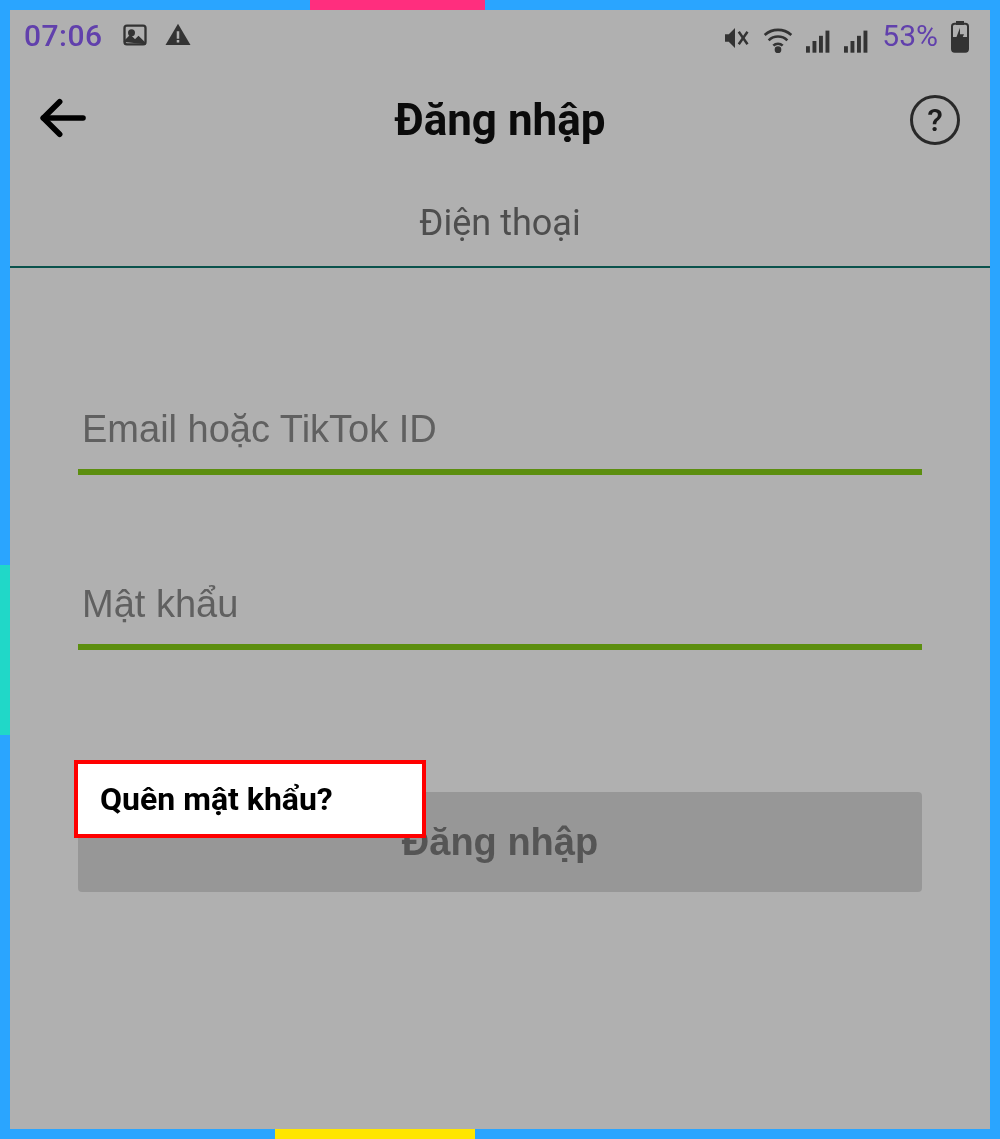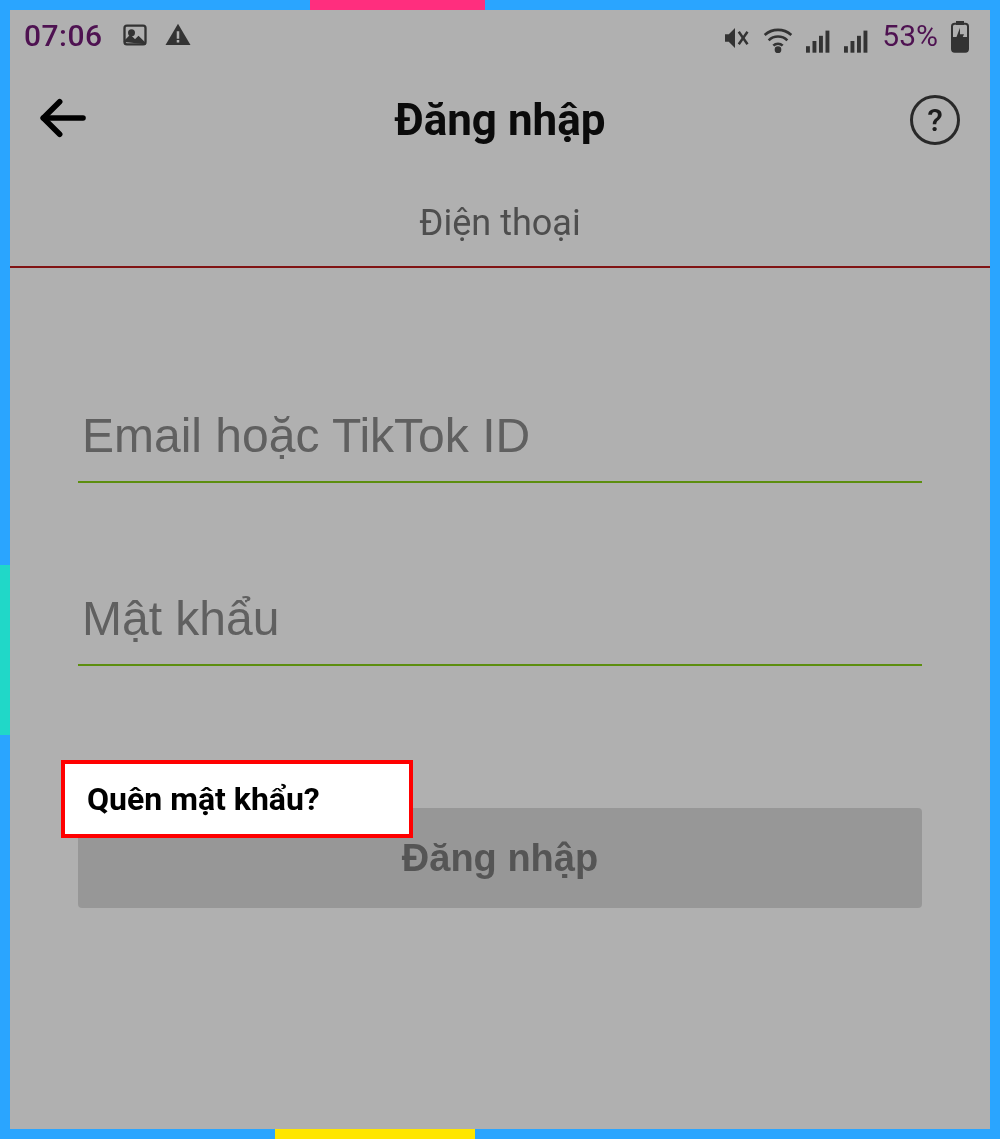--- a/index.html
+++ b/index.html
@@ -38,39 +38,39 @@
   
   .dim {
     position:absolute; inset:0;
     background: rgba(0,0,0,0.30);
     pointer-events:none;
   }
 
   
   .highlight-box {
     position:absolute;
-    left: 51px;
+    left: 64px;
     top: 750px;
     width: 352px;
     height: 78px;
     background:#fff;
     border: 4px solid #ff0000;
     display:flex;
     align-items:center;
     padding-left: 22px;
     z-index: 5;
   }
   .highlight-box span { font-size:32px; font-weight:700; color:#000; }
 
   
   .status {
     display:flex; align-items:center;
     height:50px;
     padding: 0 20px 0 14px;
-    color:#701a75;
+    color:#8b5cf6;
     font-size:30px;
   }
   .status .clock { font-weight:500; letter-spacing:0.5px; }
   .status .left-icons { display:flex; align-items:center; gap:14px; margin-left:18px;}
   .status .right { margin-left:auto; display:flex; align-items:flex-end; gap:12px;}
   .status svg { display:block; }
 
   
   .header {
     position:relative;
@@ -83,37 +83,37 @@
   .header .title { font-size:44px; font-weight:700; color:#111; }
   .header .help {
     position:absolute; right:30px; top:50%; transform:translateY(-50%);
     width:50px;height:50px;border:3px solid #3c3c3c;border-radius:50%;
     display:flex;align-items:center;justify-content:center;
     font-size:32px;color:#2a2a2a;font-weight:500;
   }
 
   
   .tabs {
-    display:flex; height:88px; border-bottom:2px solid #b91c1c;text-align:right;
+    display:flex; height:88px; border-bottom:2px solid #0f766e;text-align:right;
   }
   .tab {
     flex:1; display:flex; align-items:center; justify-content:center;
     font-size:36px; color:#707070;
     position:relative;
   }
   .tab.active { color:#000; font-weight:700; }
   .tab.active::after{
     content:""; position:absolute; left:10px; right:10px; bottom:-2px; height:6px; background:#000;
   }
 
   
   .form { padding: 140px 68px 0; }
   .field {
-    width:100%; border:none; border-bottom:2px solid #84cc16;
-    font-size:48px; padding: 0 4px 18px 4px; background:transparent;
+    width:100%; border:none; border-bottom:6px solid #84cc16;
+    font-size:38px; padding: 0 4px 18px 4px; background:transparent;
     color:#111;
   }
   .field::placeholder { color:#8a8a8a; }
   .field-wrap { display:block; }
   .field-wrap.first { margin-bottom: 108px; }
 
   .forgot-space { height: 118px; }
 
   .login-btn {
     margin-top: 24px;

